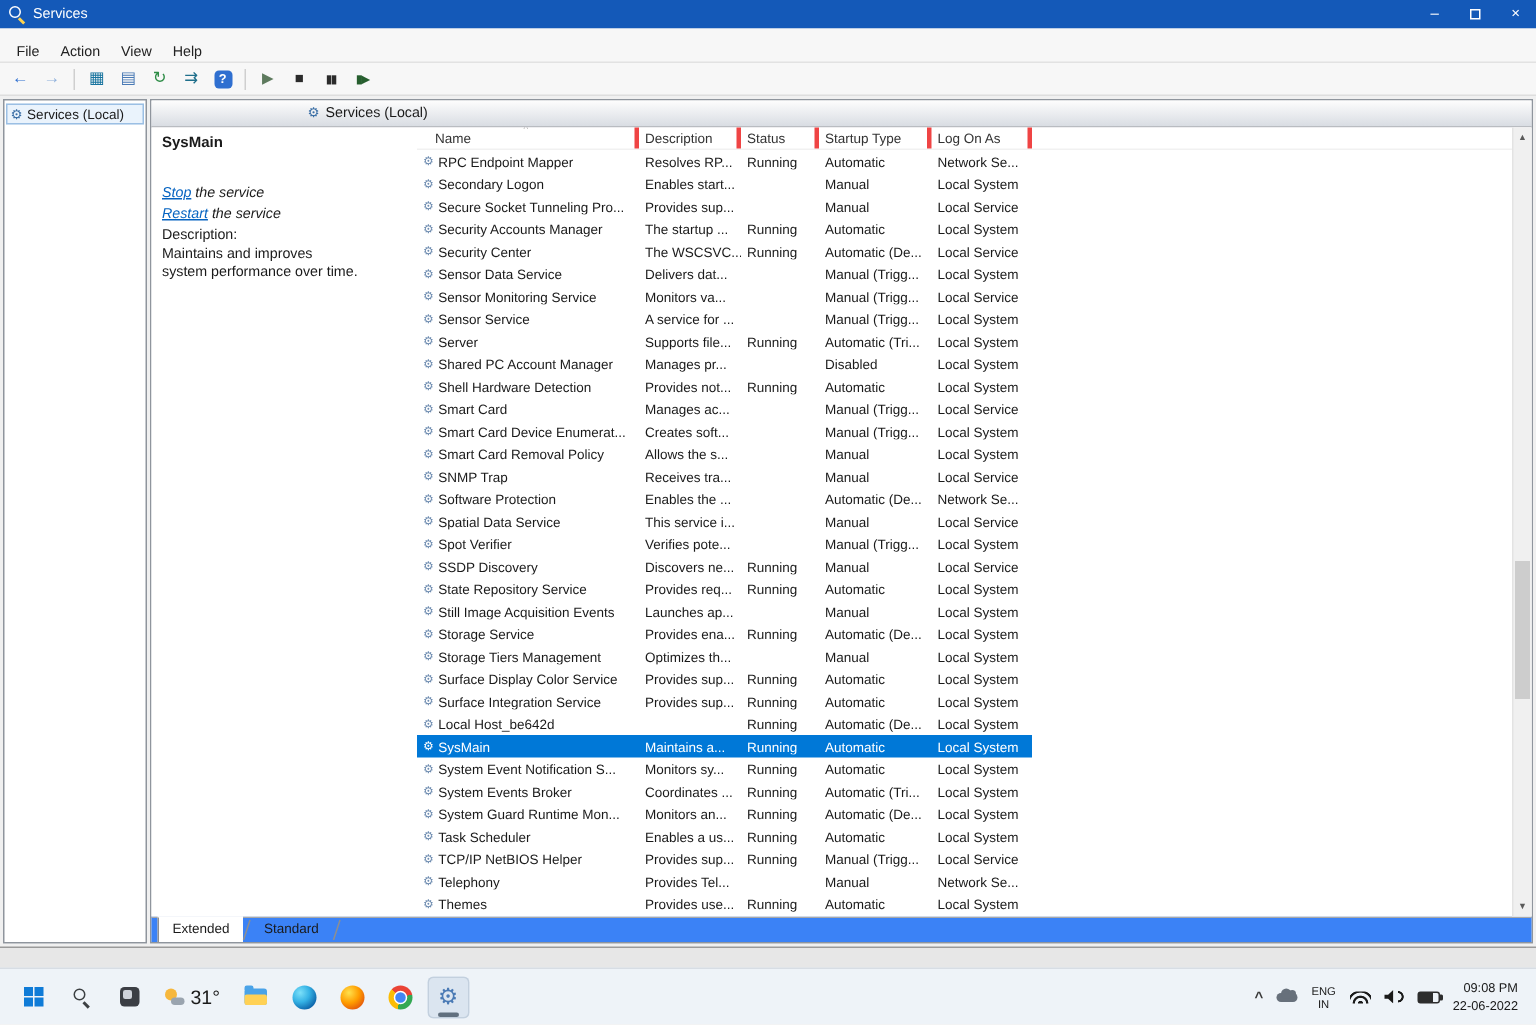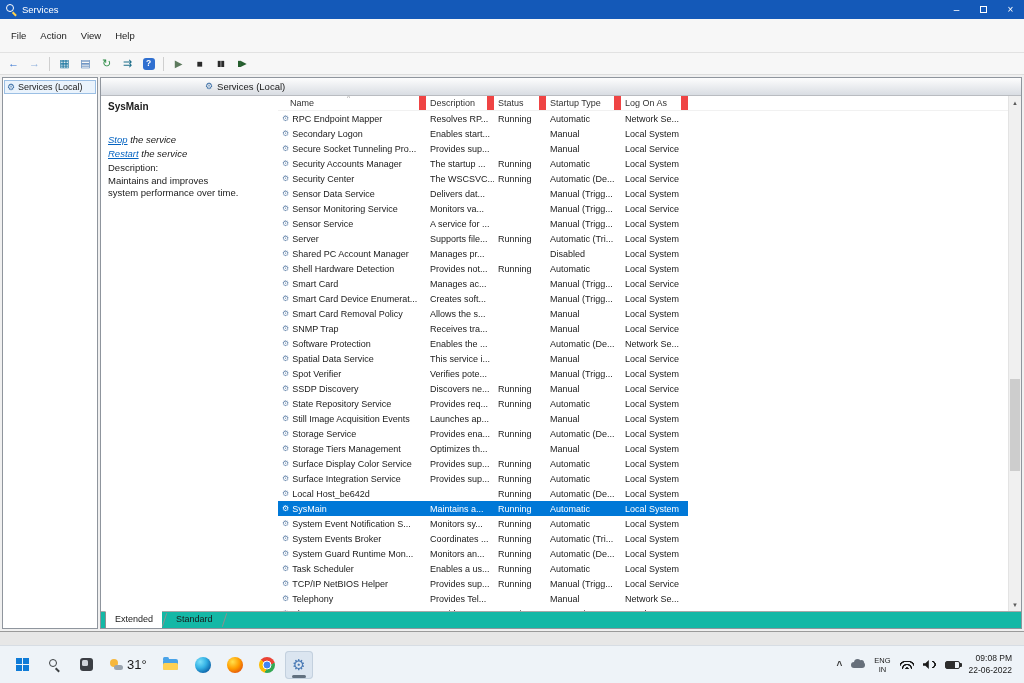--- a/index.html
+++ b/index.html
@@ -11,21 +11,21 @@
 
   .titlebar { height:19px; background:#1459b8; color:#fff; display:flex; align-items:center; padding-left:6px; flex:0 0 auto; }
   .titlebar .t-icon { width:11px; height:11px; position:relative; margin-right:5px; }
   .titlebar .t-icon i { position:absolute; left:0; top:0; width:8px; height:8px; border:1.4px solid #fff; border-radius:50%; }
   .titlebar .t-icon b { position:absolute; right:0; bottom:0; width:5px; height:1.6px; background:#ffd34d; transform:rotate(45deg); }
   .titlebar .t-title { font-size:9.5px; }
   .titlebar .t-controls { margin-left:auto; display:flex; height:100%; }
   .wc { width:27px; height:100%; display:flex; align-items:center; justify-content:center; font-size:10px; color:#fff; }
   .wc .maxbox { width:7px; height:7px; border:1px solid #fff; display:block; }
 
-  .menubar { height:34px; background:#f7f7f7; border-bottom:1px solid #e2e2e2; display:flex; align-items:center; padding-left:4px; flex:0 0 auto; }
+  .menubar { height:23px; background:#f7f7f7; border-bottom:1px solid #e2e2e2; display:flex; align-items:flex-end; padding-left:4px; flex:0 0 auto; }
   .menubar .mitem { font-size:9.5px; padding:1px 7px; color:#222; }
 
   .toolbar { height:22px; background:#f7f7f7; border-bottom:1px solid #dedede; display:flex; align-items:center; padding-left:4px; gap:2px; flex:0 0 auto; }
   .tbtn { width:19px; height:18px; display:flex; align-items:center; justify-content:center; font-size:11px; line-height:1; }
   .tbtn.small { font-size:10px; }
   .tsep { width:1px; height:14px; background:#cfcfcf; margin:0 3px; }
   .help-badge { width:12px; height:12px; border-radius:3px; background:#2f6fd0; color:#fff; font-size:8.5px; font-weight:bold; display:flex; align-items:center; justify-content:center; }
 
   .content { flex:1; display:flex; padding:2px; gap:2px; min-height:0; }
 
@@ -44,39 +44,39 @@
 
   .infopane { width:165px; flex:0 0 auto; padding:5px 6px 0 7px; font-size:9.5px; }
   .infopane .svc-title { font-weight:bold; font-size:10px; margin-bottom:22px; }
   .infopane .action-line { margin-bottom:3px;font-style:italic; }
   .infopane a.link { color:#0563c1; text-decoration:underline; }
   .infopane .desc-label { margin-bottom:2px; }
   .infopane .desc-text { width:132px; line-height:1.25; color:#1a1a1a; }
 
   .listwrap { flex:1; min-width:0; margin-right:13px; display:flex; flex-direction:column; }
   .thead { display:grid; grid-template-columns:148px 68px 52px 75px 67px 1fr; height:15px; flex:0 0 auto; border-bottom:1px solid #f1f1f1; }
-  .th { font-size:9px; color:#333; padding:2px 4px 0 4px; border-right:7px solid #ef4444; white-space:nowrap; overflow:hidden; position:relative; }
+  .th { font-size:9px; color:#333; padding:2px 4px 0 4px; border-right:3px solid #ef4444; white-space:nowrap; overflow:hidden; position:relative; }
   .th.first { padding-left:12px; }
   .th .sortcaret { position:absolute; left:50%; top:-2px; transform:translateX(-50%); font-size:6.5px; color:#9a9a9a; }
   .tbody { flex:1; overflow:hidden; }
   .trow { display:grid; grid-template-columns:148px 68px 52px 75px 67px; width:410px; height:15px; align-items:center; }
   .cell { font-size:9px; white-space:nowrap; overflow:hidden; padding:0 4px 0 4px; color:#1a1a1a; }
   .cell.name { display:flex; align-items:center; gap:3px; padding-left:4px; }
   .gear { font-size:8px; color:#6e8cb0; line-height:1; flex:0 0 auto; }
   .trow.selected { background:#0078d7; }
   .trow.selected .cell, .trow.selected .gear { color:#fff; }
 
   
   .vscroll { position:absolute; top:0; right:0; bottom:0; width:13px; background:#f0f0f0; border-left:1px solid #e3e3e3; }
   .sarrow { height:13px; display:flex; align-items:center; justify-content:center; font-size:6px; color:#5a5a5a; }
   .sarrow.down { position:absolute; bottom:0; left:0; right:0; }
   .sthumb { position:absolute; left:1px; right:1px; top:55%; height:92px; background:#cdcdcd; }
 
   
-  .tabstrip { height:17px; flex:0 0 auto; background:#14b8a6; border-top:1px solid #a8a8a8; display:flex; align-items:stretch; padding-left:4px; }
+  .tabstrip { height:17px; flex:0 0 auto; background:#3b82f6; border-top:1px solid #a8a8a8; display:flex; align-items:stretch; padding-left:4px; }
   .tab { font-size:9px; padding:2px 9px 0 9px; }
   .tab.active { background:#fff; border-left:1px solid #8f8f8f; border-right:none; margin-top:-1px; border-top:1px solid #fff; }
   .tabslash { width:1px; background:#8f8f8f; transform:rotate(18deg); margin:1px 2px; }
 
   
   .taskbar { position:absolute; left:0; bottom:0; width:1024px; height:38px; background:#eef3f8; border-top:1px solid #d7dde4; display:flex; align-items:center; padding:0 8px; }
   .tb-left { display:flex; align-items:center; gap:4px; }
   .tile { width:28px; height:28px; border-radius:4px; display:flex; align-items:center; justify-content:center; position:relative; }
   .tile.active-app { background:#dbe5f0; box-shadow:inset 0 0 0 1px #c3d0de; }
   .tile.active-app::after { content:""; position:absolute; bottom:1px; left:50%; transform:translateX(-50%); width:14px; height:2.5px; border-radius:2px; background:#61707f; }

